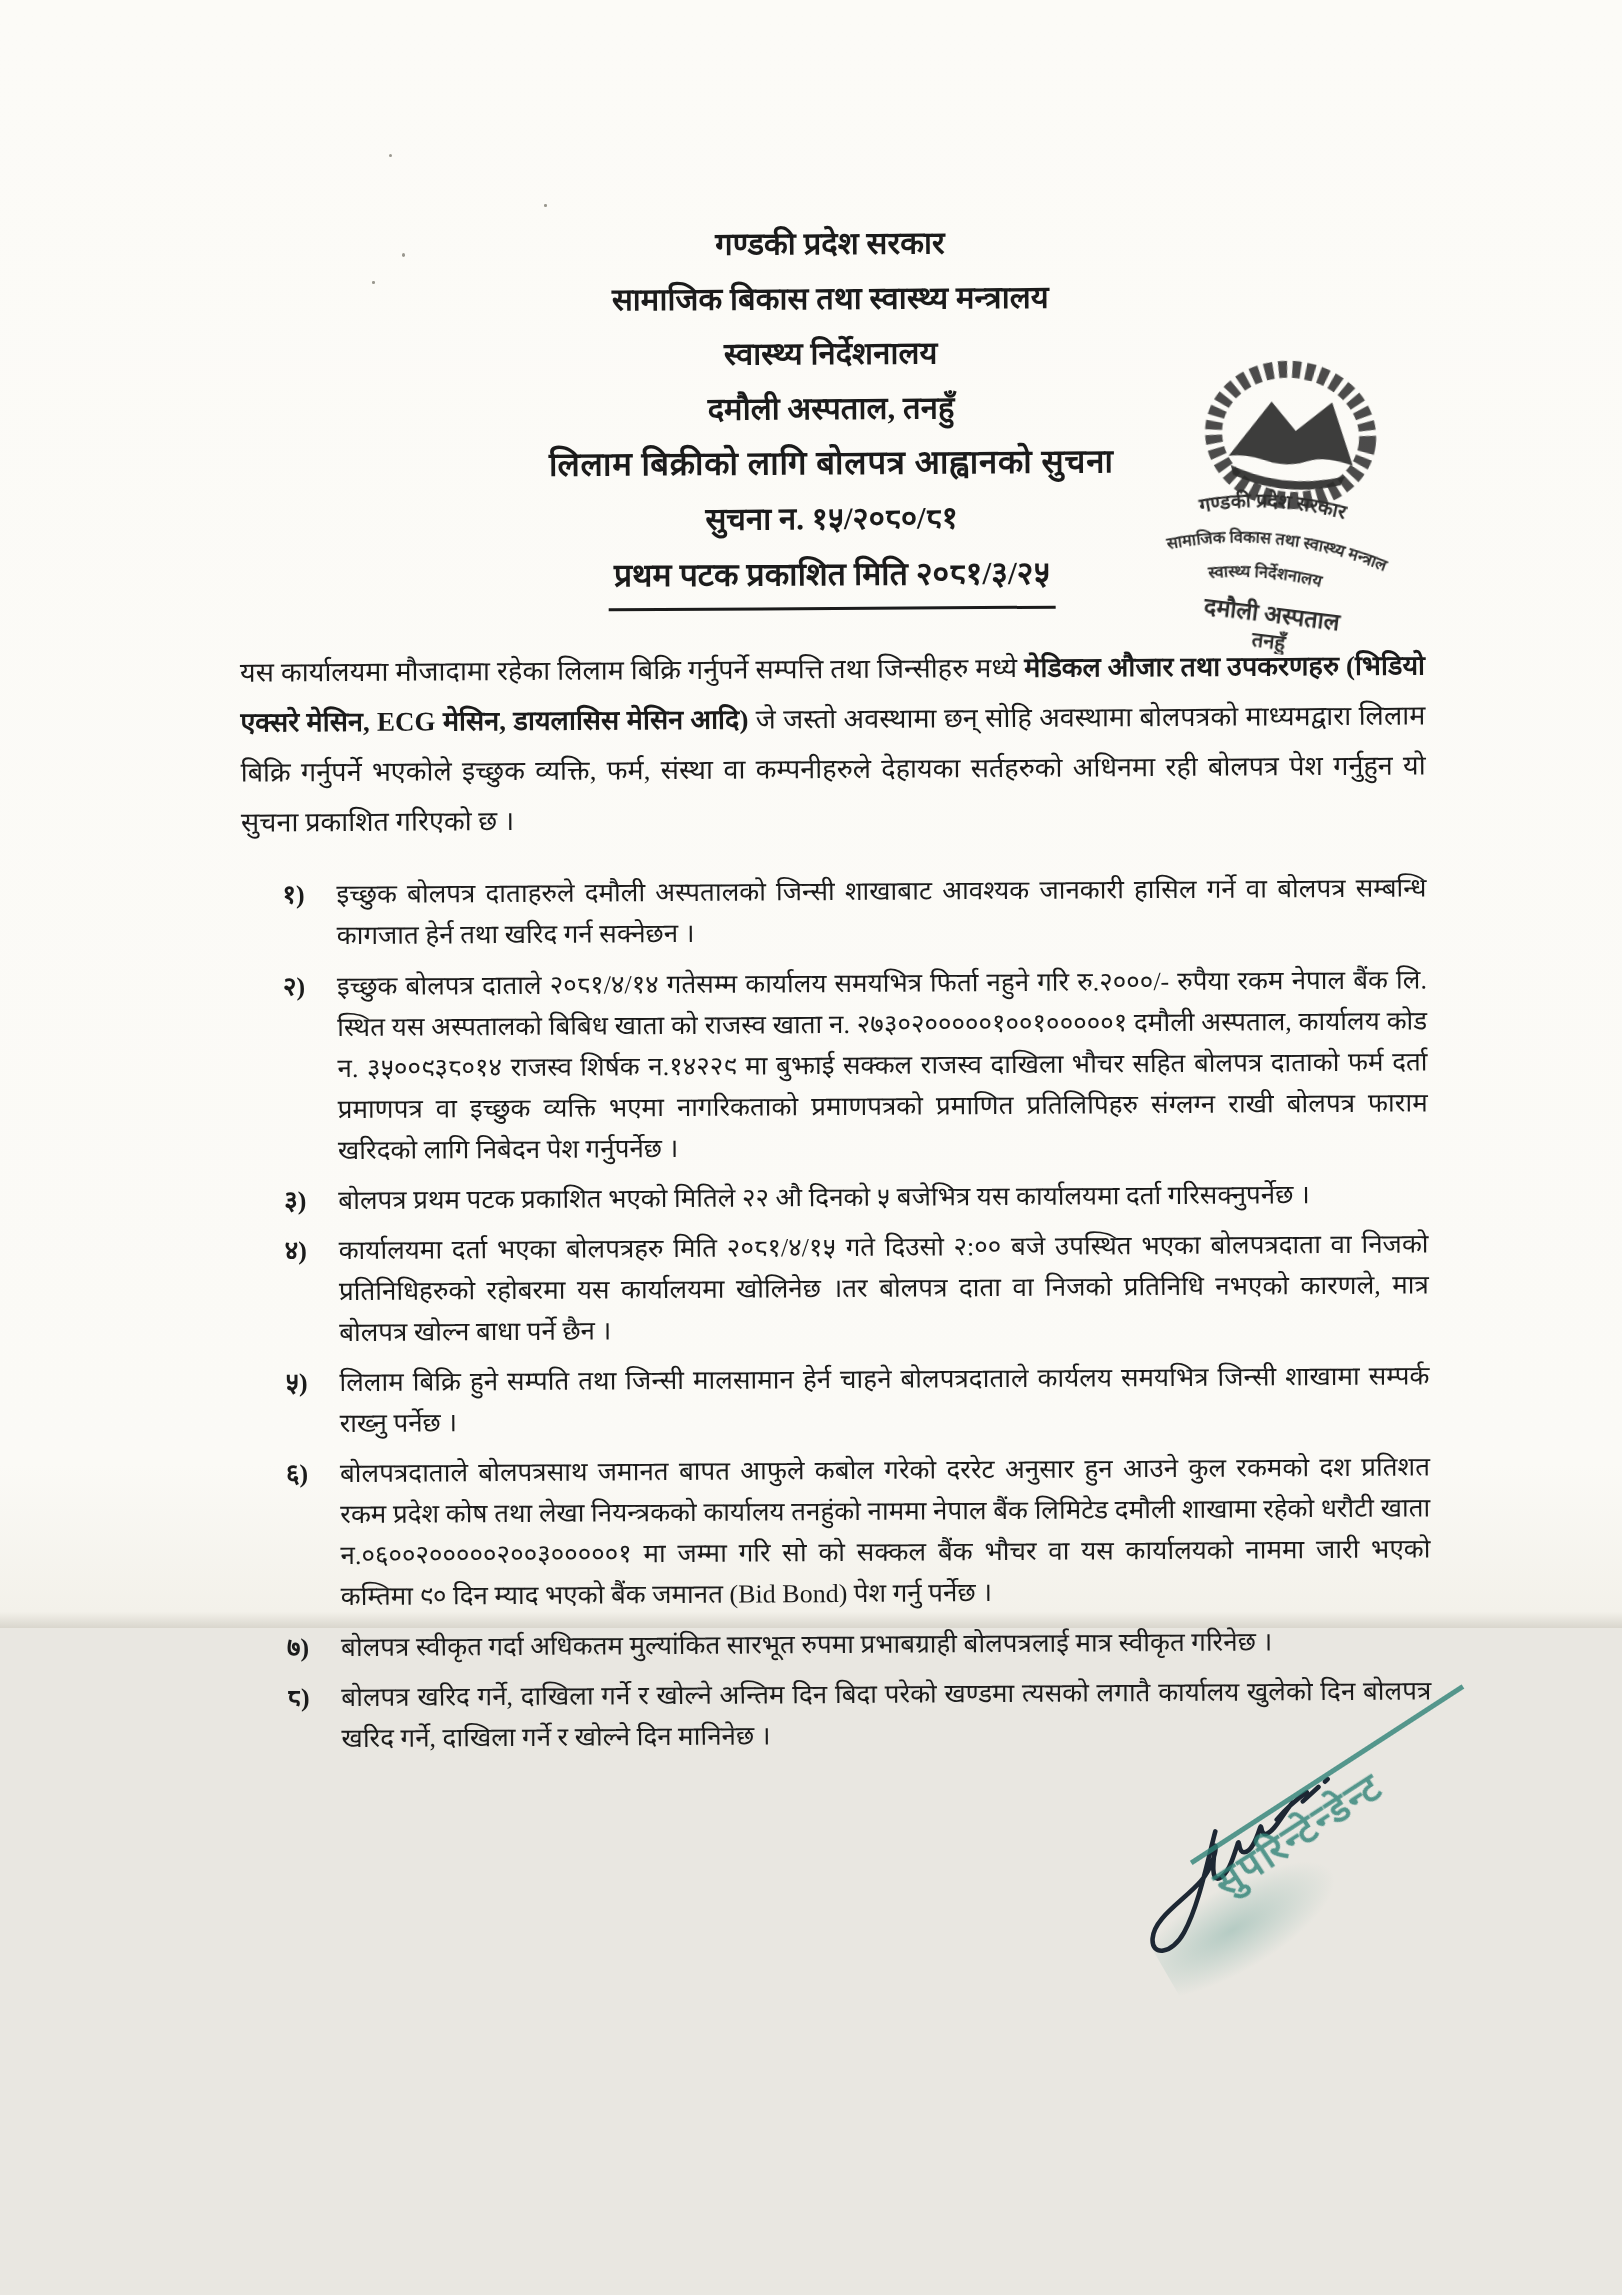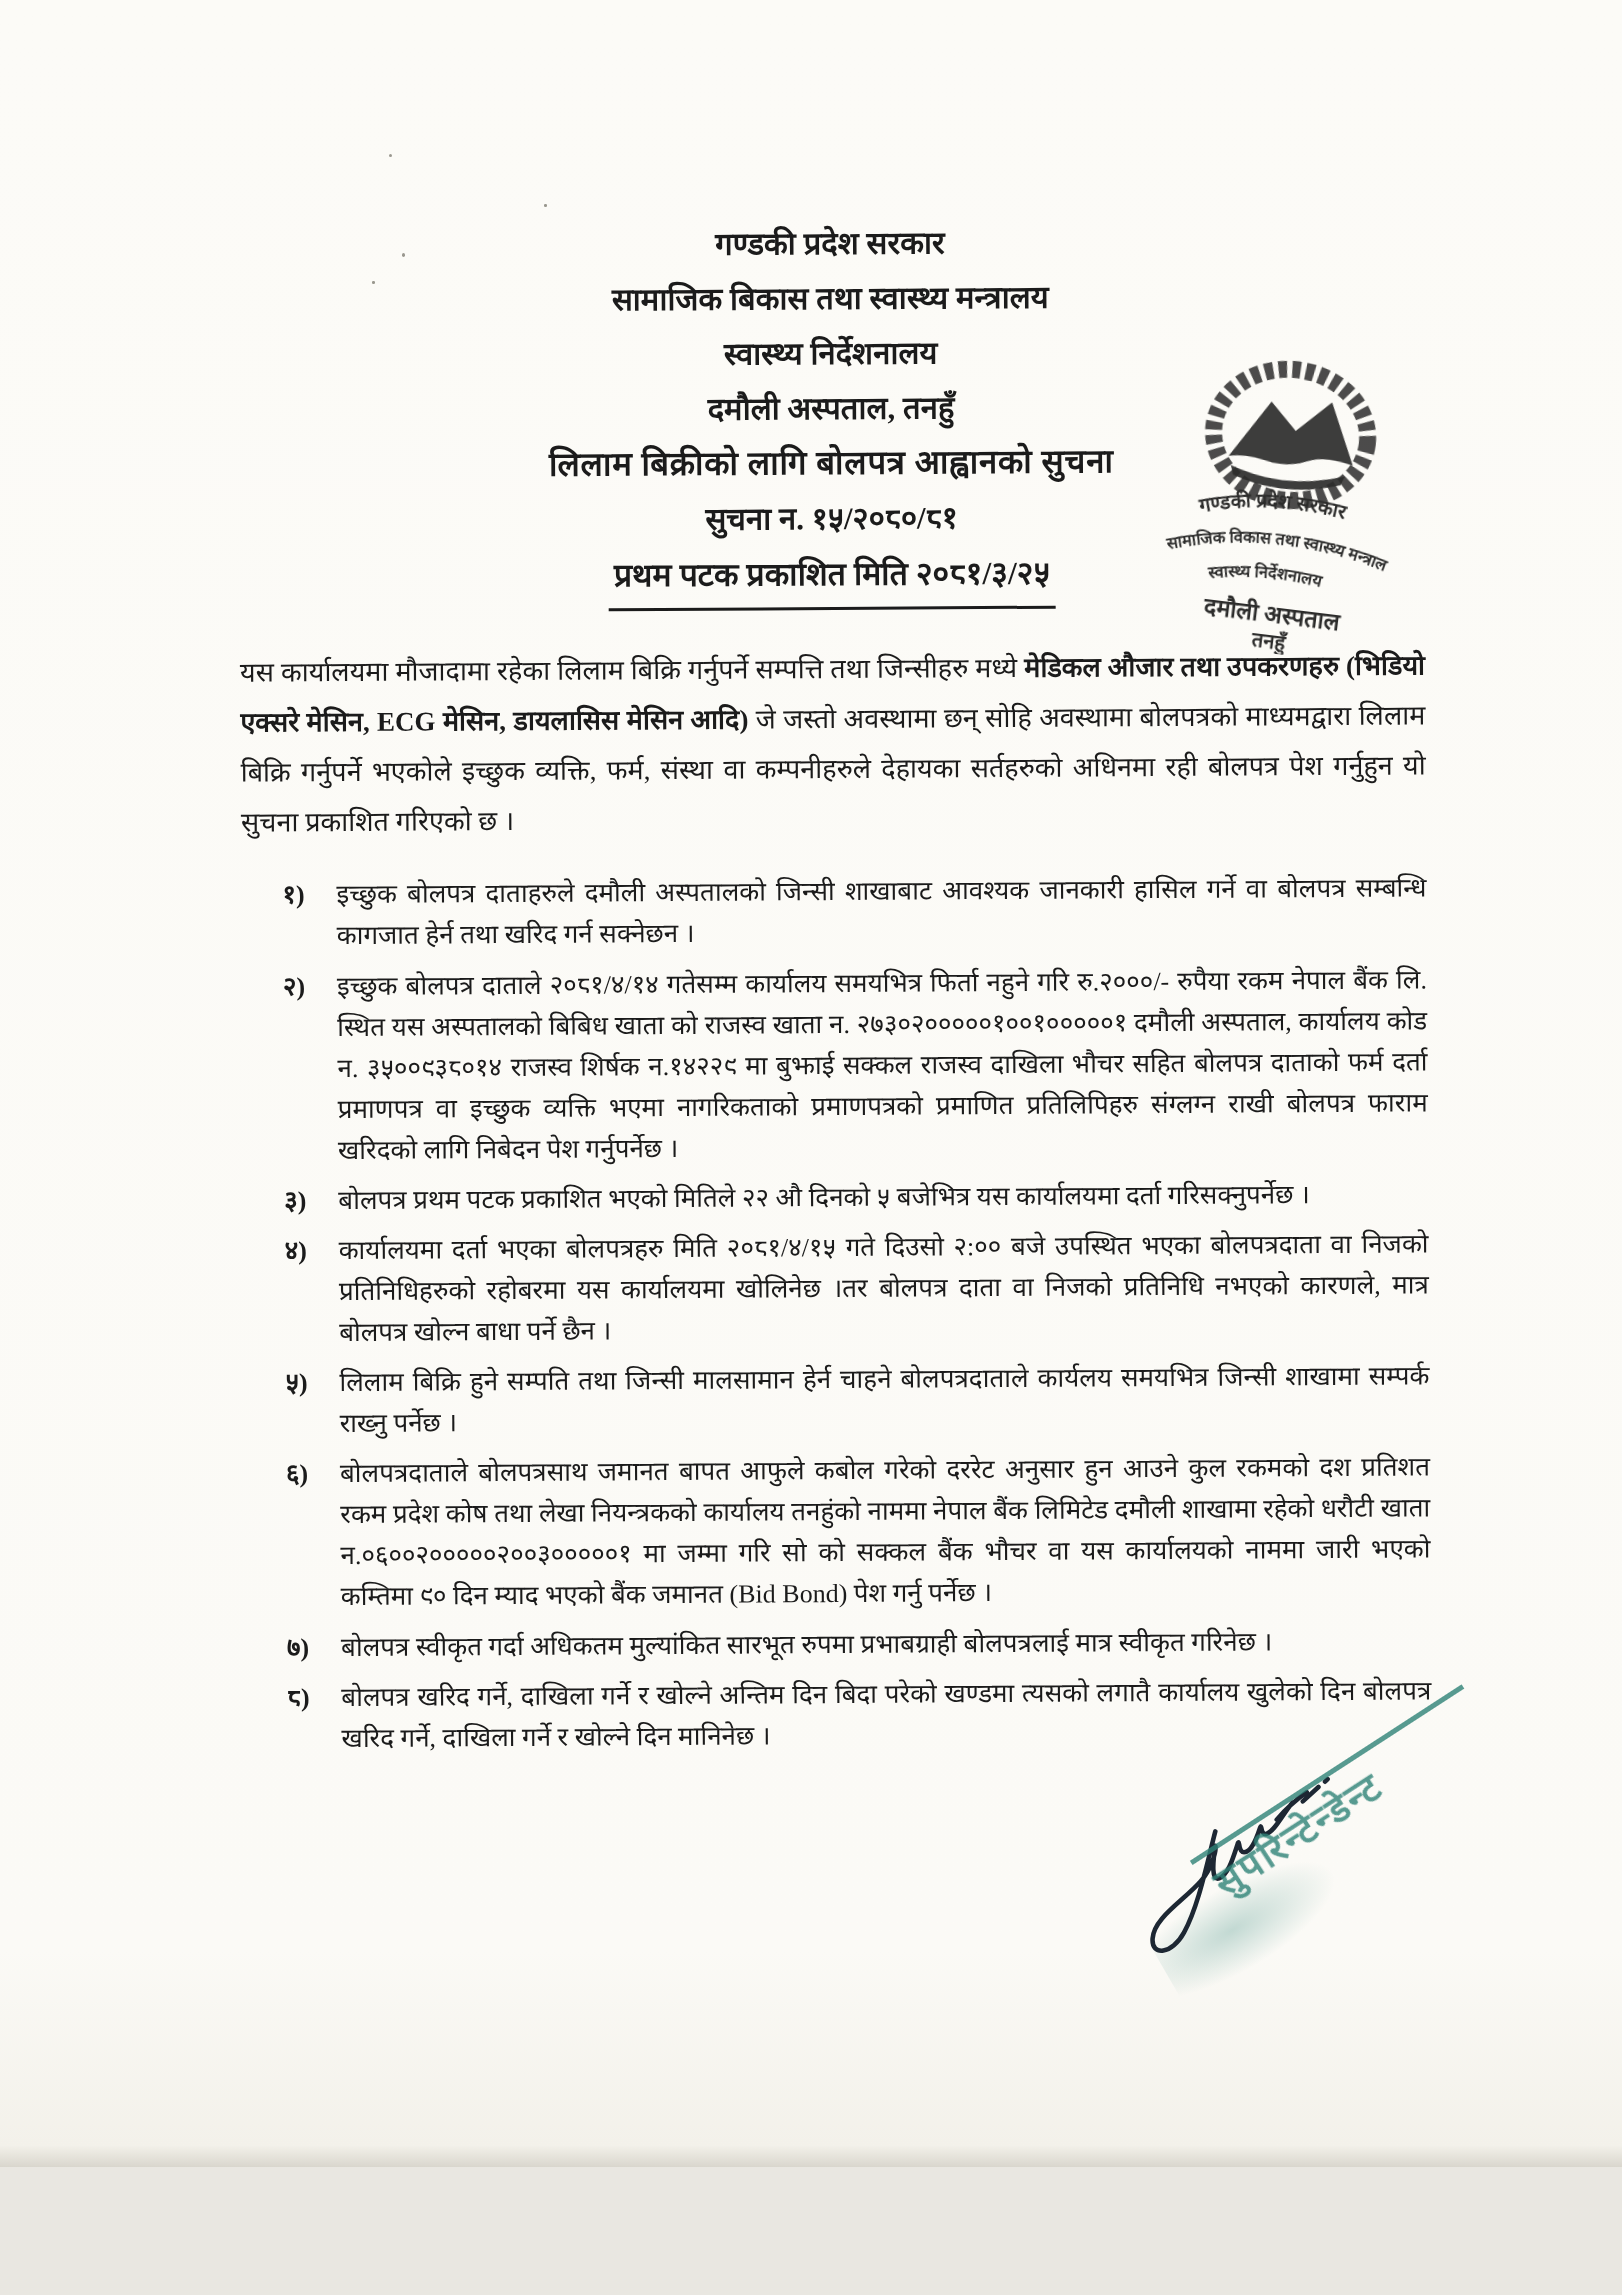--- a/index.html
+++ b/index.html
@@ -4,21 +4,21 @@
 <style>
   html,body{margin:0;padding:0;}
   body{
     width:1623px;height:2295px;
     background:#e9e7e1;
     font-family:"Liberation Serif", serif;
     overflow:hidden;
   }
   .page{
     position:relative;
-    width:1623px;height:2167px;
+    width:1623px;height:1628px;
     background:linear-gradient(180deg,#fcfbf7 0%,#fbfaf6 90%,#f3f1ea 99%,#d9d6cd 100%);
     color:#1b1b1b;
   }
   .content{
     position:absolute;
     left:242px;top:216px;right:196px;
     transform:rotate(-0.35deg);
   }
   .doc-header{
     text-align:center;

